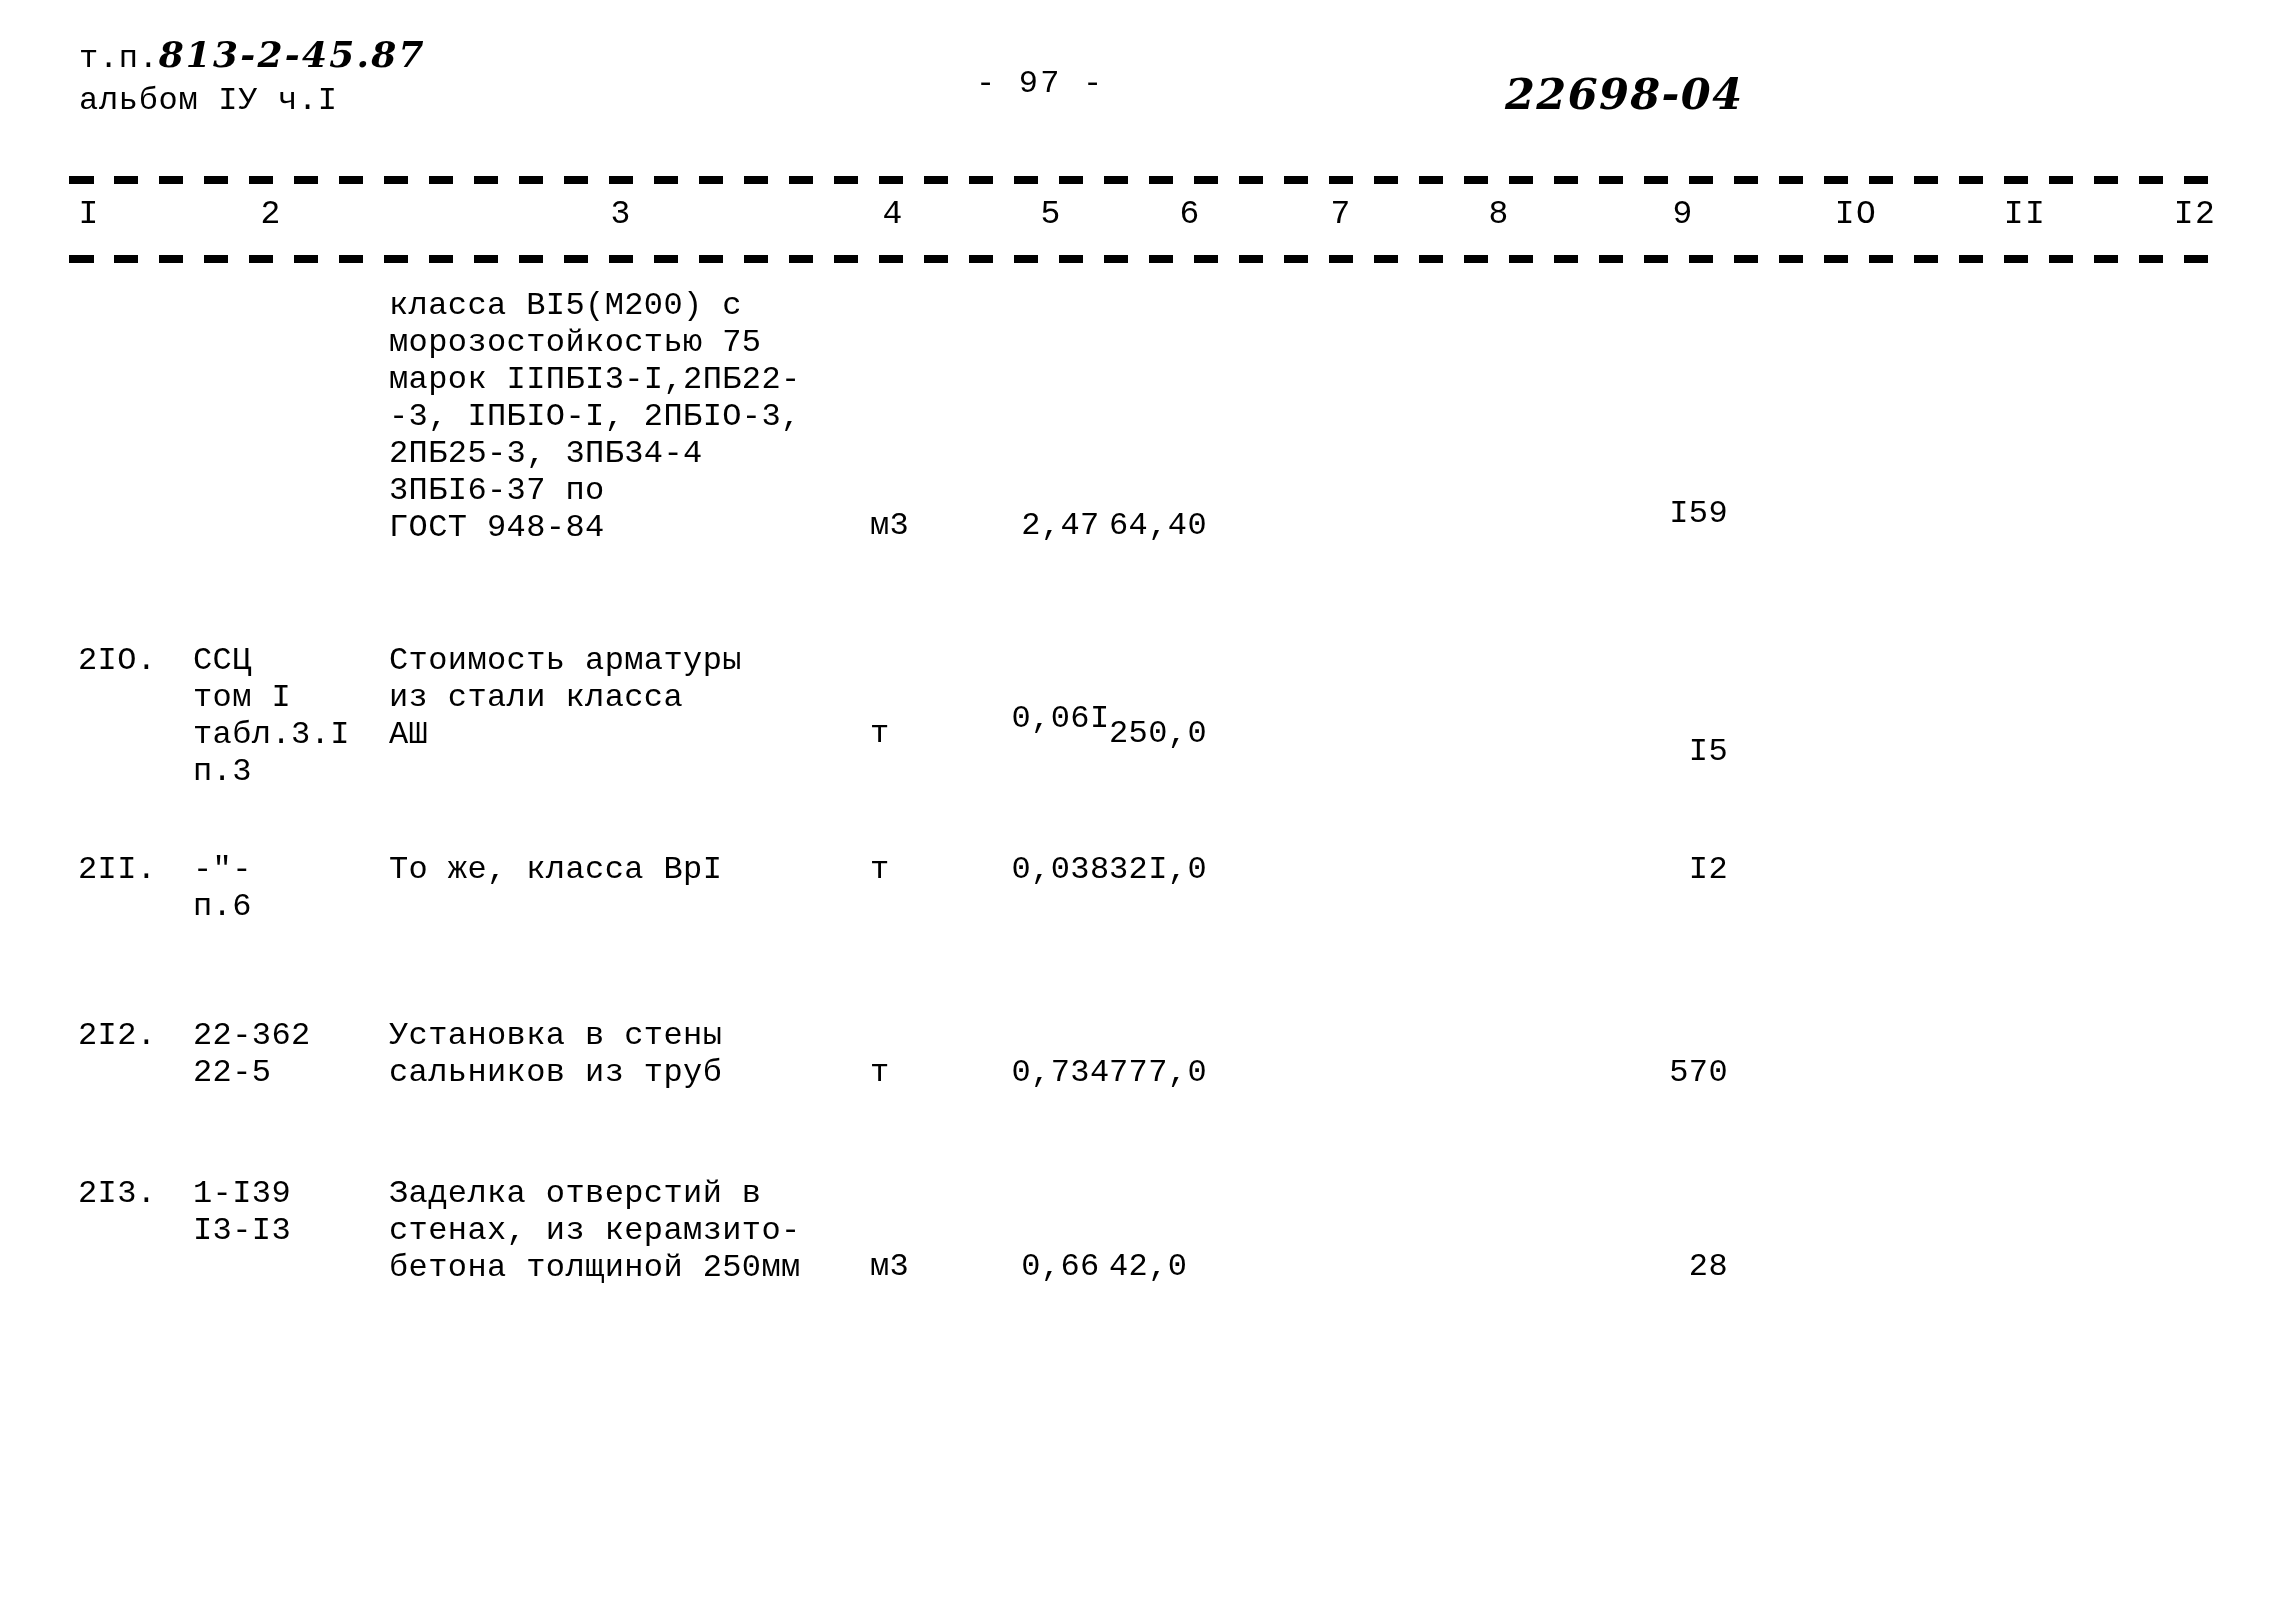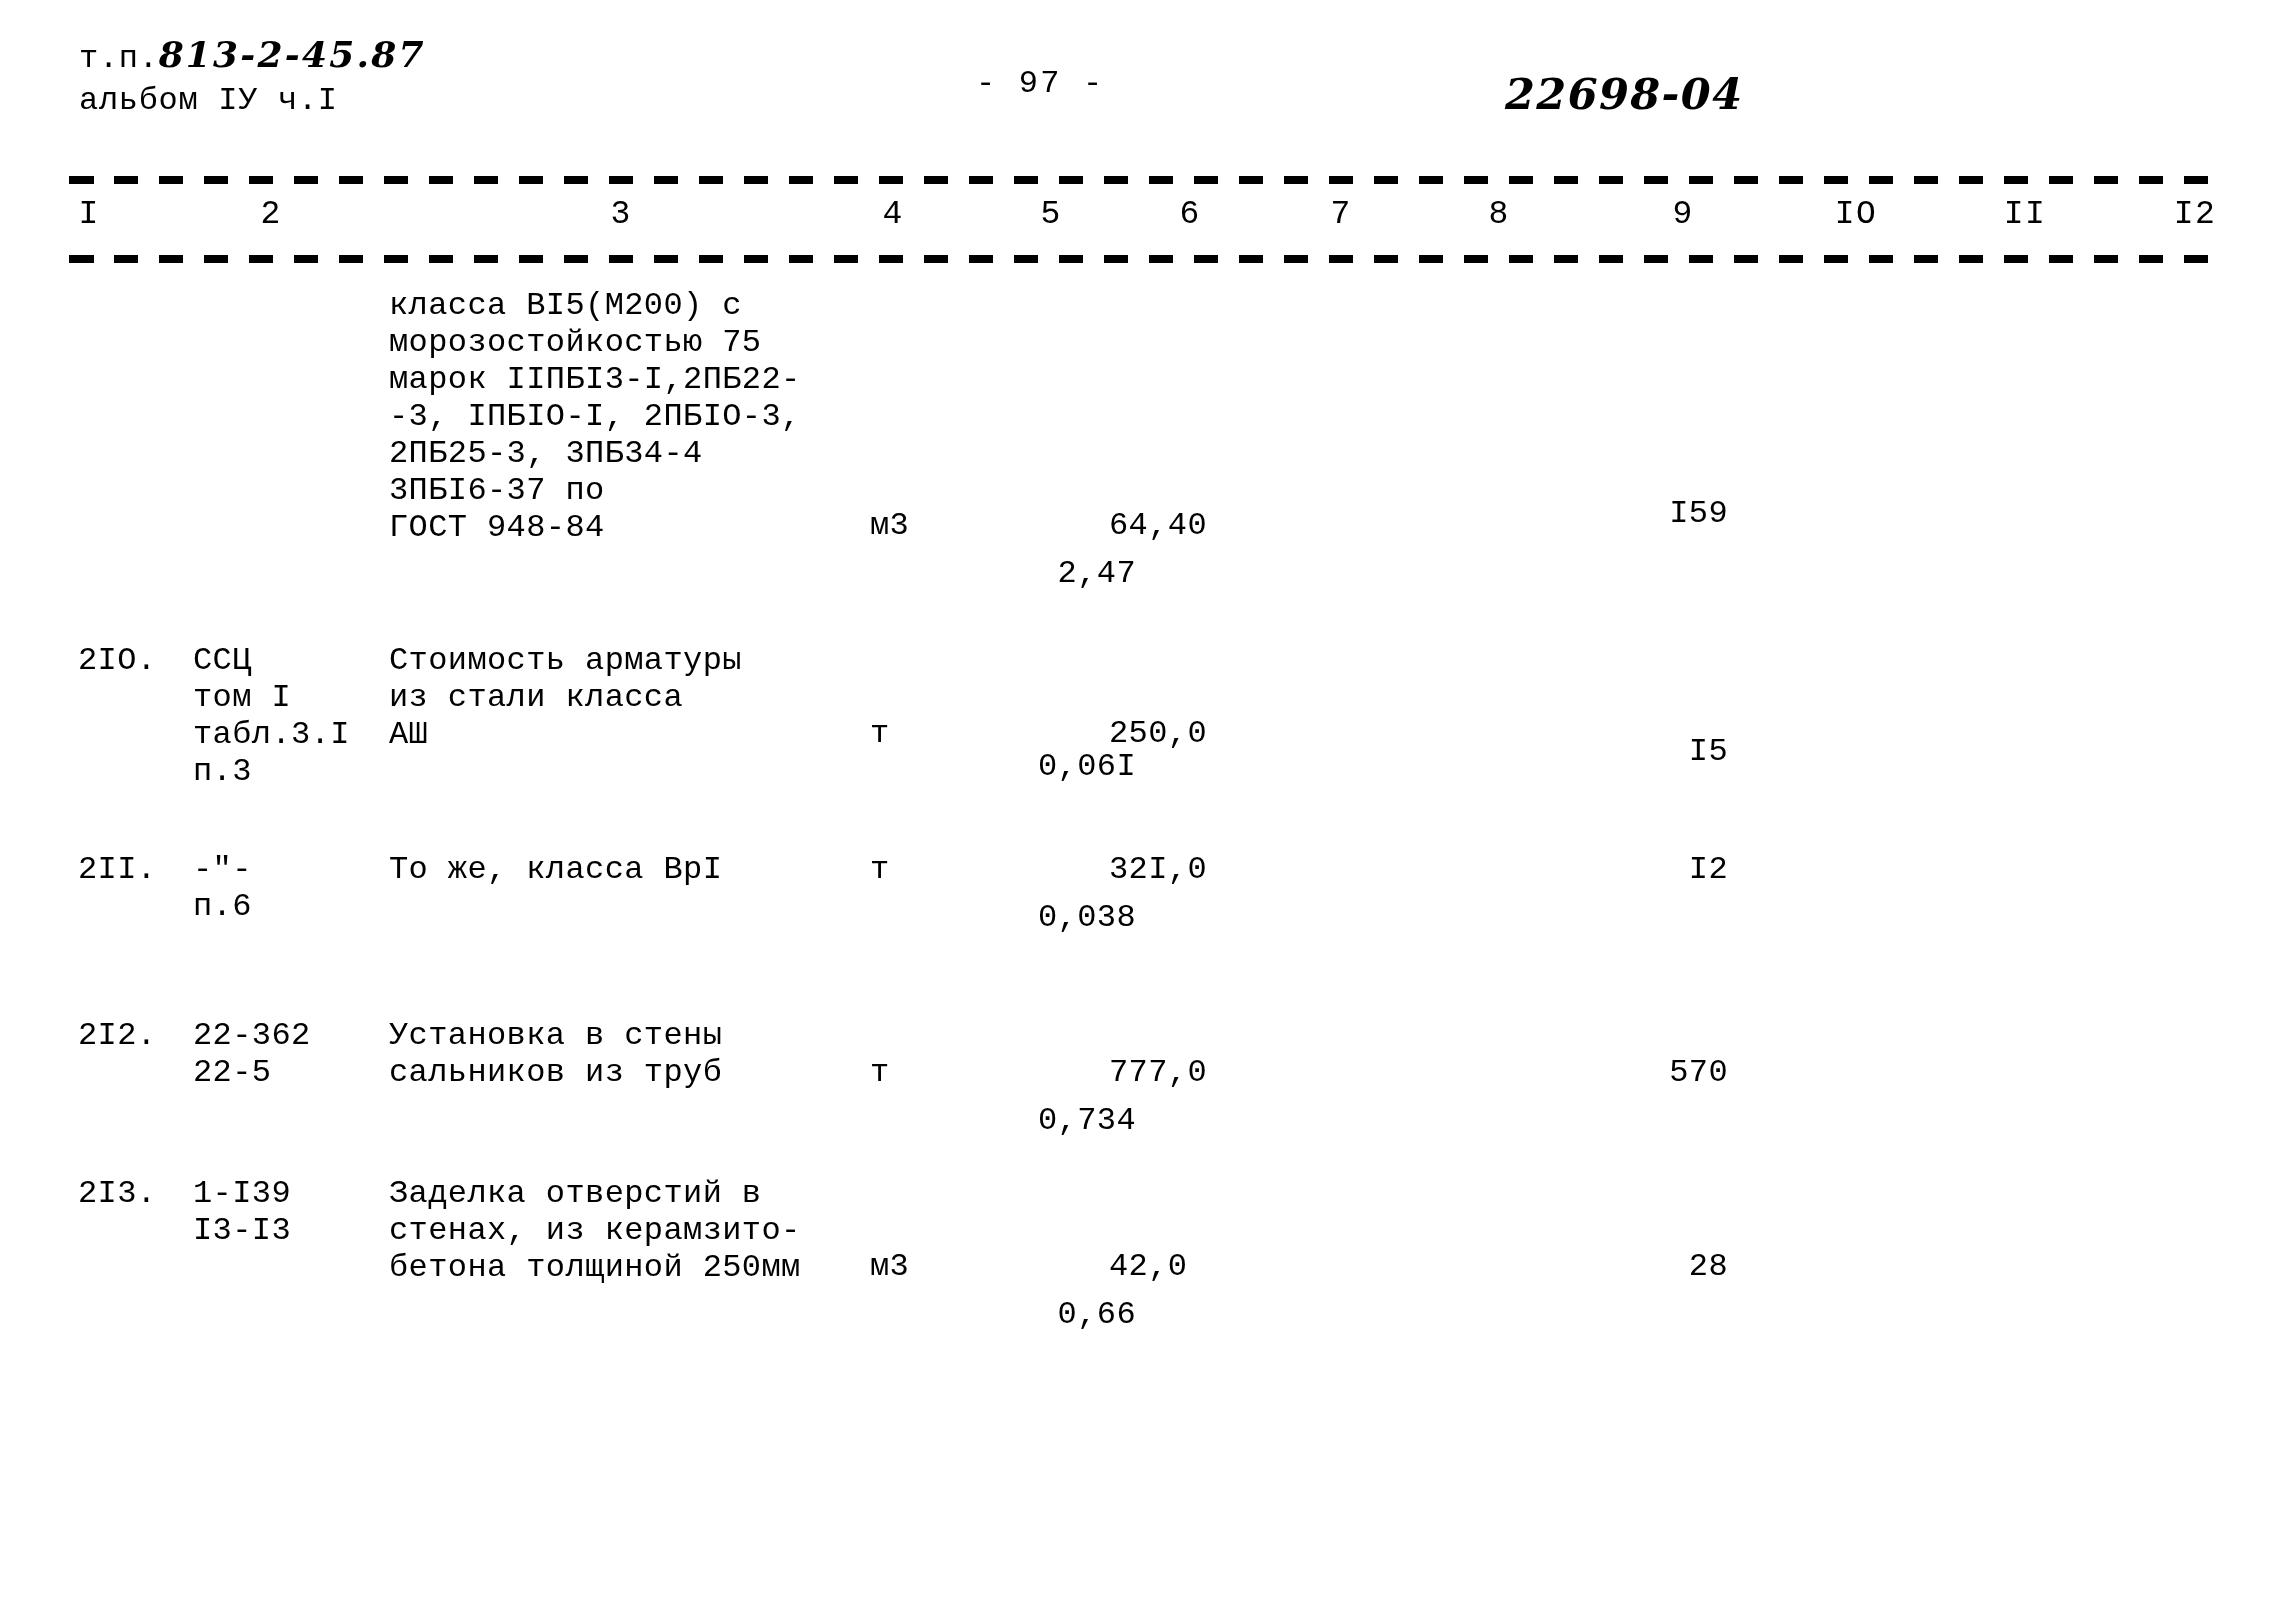--- a/index.html
+++ b/index.html
@@ -110,21 +110,21 @@
     position: absolute;
     font-size: 32px;
     line-height: 37px;
     white-space: pre;
     letter-spacing: 0.4px;
   }
   .c-num   { left: 78px; }
   .c-code  { left: 193px; }
   .c-desc  { left: 389px; }
   .c-unit  { left: 870px; }
-  .c-qty   { left: 985px; text-align: right; width: 151px; margin-top: 48px; }
+  .c-qty   { left: 985px; text-align: center; width: 151px; }
   .c-price { left: 1109px; text-align: left; width: 144px; }
   .c-total { left: 1591px; text-align: right; width: 137px; }
 </style>
 </head>
 <body>
 
 <div class="page">
 
   <div class="hdr-left">
     <div class="l1"><span>т.п.</span><span class="handwrite">813-2-45.87</span></div>

